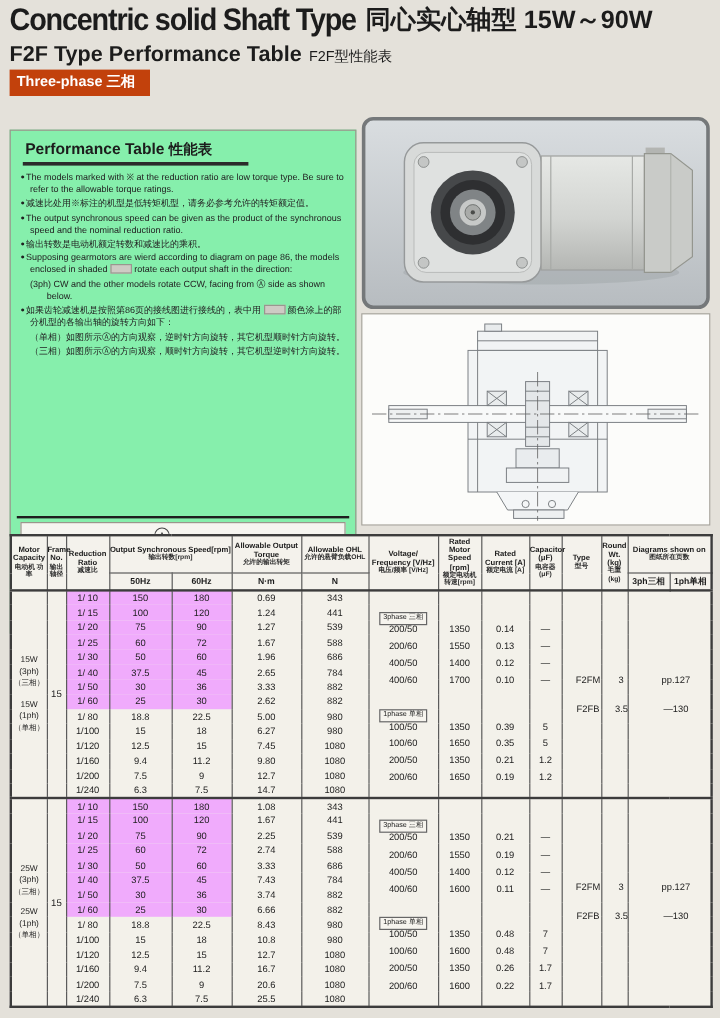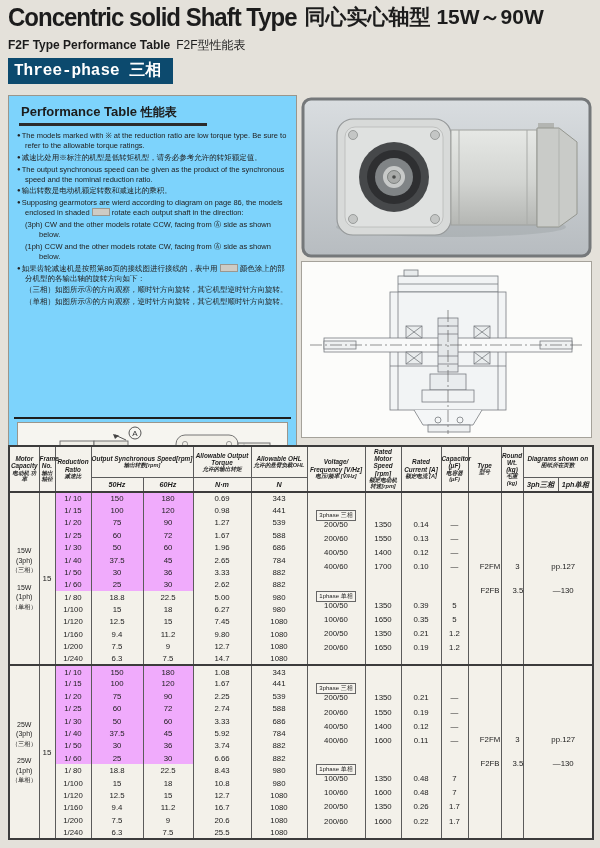--- a/index.html
+++ b/index.html
@@ -1,40 +1,40 @@
 <!DOCTYPE html>
 <html><head>
 <meta charset="utf-8">
 <style>
   html,body{margin:0;padding:0;}
   body{width:600px;height:848px;background:#e4e1da;font-family:"Liberation Sans",sans-serif;position:relative;overflow:hidden;color:#1c1c1c;}
   .titlebar{position:absolute;left:8px;top:2px;white-space:nowrap;}
   .t-en{font-size:24px;font-weight:bold;letter-spacing:-1px;display:inline-block;transform:scaleY(1.08);transform-origin:left top;}
   .t-cn{font-size:21px;font-weight:bold;margin-left:8px;}
   .subtitle{position:absolute;left:8px;top:35px;}
-  .s-en{font-size:12px;font-weight:bold;}
+  .s-en{font-size:18px;font-weight:bold;}
   .s-cn{font-size:12px;margin-left:6px;margin-top:17px;}
-  .badge{position:absolute;left:8px;top:58px;background:#0c4a6e;color:#fff;font-size:16px;font-weight:bold;padding:2px 12px 3px 6px;font-family:Liberation Mono, monospace;}
+  .badge{position:absolute;left:8px;top:58px;background:#c2410c;color:#fff;font-size:12px;font-weight:bold;padding:2px 12px 3px 6px;}
   
-  .panel{position:absolute;left:8px;top:95px;width:289px;height:420px;border:1px solid #9a968c;background:#7dd3fc;box-sizing:border-box;padding:6px 8px;}
+  .panel{position:absolute;left:8px;top:108px;width:289px;height:420px;border:1px solid #9a968c;background:#86efac;box-sizing:border-box;padding:6px 8px;}
   .pheading{font-size:13px;font-weight:bold;border-bottom:3px solid #2b2b2b;display:inline-block;padding:1px 30px 2px 2px;margin-left:2px;}
   .ph-cn{font-size:12px;}
   .notes{margin-top:5px;font-size:7.5px;line-height:1.32;color:#222;}
   .note{margin:2px 0;padding-left:8px;text-indent:-8px;}
   .note.sub{padding-left:22px;text-indent:-14px;margin-top:2px;}
   .bl{font-size:6px;margin-right:1px;vertical-align:1px;}
   .swatch{display:inline-block;width:16px;height:6px;background:#cecbc4;border:1px solid #9a978f;vertical-align:-1px;}
   .rule{position:absolute;left:5px;right:5px;bottom:95px;height:2.5px;background:#1e1e1e;}
   .diagbox{position:absolute;left:8px;right:8px;bottom:8px;height:82px;background:#f6f5f0;border:1px solid #9a968c;}
   
   .photo{position:absolute;left:301px;top:97px;width:291px;height:161px;}
   .drawing{position:absolute;left:301px;top:261px;width:291px;height:177px;background:#fcfcfa;border:1px solid #a5a29a;box-sizing:border-box;}
   
   #ptable{position:absolute;left:8px;top:445px;width:584px;border-collapse:collapse;table-layout:fixed;border:2px solid #3c3c3c;background:#f3f1ea;}
-  #ptable th{border:1px solid #5b5b5b;background:#f4f2ec;padding:1px 0;vertical-align:middle;font-style:italic;}
+  #ptable th{border:1px solid #5b5b5b;background:#f4f2ec;padding:1px 0;vertical-align:middle;}
   #ptable thead tr:first-child{height:30px;}
   #ptable thead tr:last-child{height:13px;}
   #ptable tbody{border-top:2px solid #3c3c3c;}
   #ptable tbody tr{height:12.4px;}
   #ptable td{border-left:1px solid #5b5b5b;border-right:1px solid #5b5b5b;padding:0;text-align:center;vertical-align:middle;}
   .hen{font-size:6.4px;font-weight:bold;line-height:1.12;}
   .hcn{font-size:5.6px;line-height:1.18;color:#2a2a2a;}
   .hsub{font-size:7.2px;font-weight:bold;}
   .rc{font-size:7.8px;}
   .num{font-size:7.8px;}
@@ -68,24 +68,23 @@
     <span>Performance Table</span>
     <span class="ph-cn">性能表</span>
   </div>
   <div class="notes">
       <div class="note bullet"><span class="bl">●</span>The models marked with ※ at the reduction ratio are low torque type.  Be sure to refer to the allowable torque ratings.</div>
       <div class="note bullet"><span class="bl">●</span>减速比处用※标注的机型是低转矩机型，请务必参考允许的转矩额定值。</div>
       <div class="note bullet"><span class="bl">●</span>The output synchronous speed can be given as the product of the synchronous speed and the nominal reduction ratio.</div>
       <div class="note bullet"><span class="bl">●</span>输出转数是电动机额定转数和减速比的乘积。</div>
       <div class="note bullet"><span class="bl">●</span>Supposing gearmotors are wierd according to diagram on page 86, the models enclosed in shaded <span class="swatch"></span> rotate each output shaft in the direction:</div>
       <div class="note sub">(3ph) CW and the other models rotate CCW, facing from Ⓐ side as shown below.</div>
-      <div class="note sub">(1ph) CCW and the other models rotate CW, facing from Ⓐ side as shown below.</div>
       <div class="note bullet"><span class="bl">●</span>如果齿轮减速机是按照第86页的接线图进行接线的，表中用 <span class="swatch"></span> 颜色涂上的部分机型的各输出轴的旋转方向如下：</div>
+      <div class="note sub">（单相）如图所示Ⓐ的方向观察，逆时针方向旋转，其它机型顺时针方向旋转。</div>
       <div class="note sub">（三相）如图所示Ⓐ的方向观察，顺时针方向旋转，其它机型逆时针方向旋转。</div>
-      <div class="note sub">（单相）如图所示Ⓐ的方向观察，逆时针方向旋转，其它机型顺时针方向旋转。</div>
     </div>
   <div class="rule"></div>
   <div class="diagbox">
     <svg width="287" height="80" viewBox="0 0 287 80">
 
       <rect x="12" y="37" width="30" height="8" fill="#edebe4" stroke="#777" stroke-width="0.8"></rect>
       <rect x="110" y="37" width="30" height="8" fill="#edebe4" stroke="#777" stroke-width="0.8"></rect>
       <rect x="42" y="18" width="34" height="46" fill="#f1efe8" stroke="#666" stroke-width="0.9"></rect>
       <rect x="76" y="18" width="34" height="46" fill="#e9e7e0" stroke="#666" stroke-width="0.9"></rect>
       <rect x="48" y="28" width="22" height="26" fill="none" stroke="#999" stroke-width="0.6"></rect>
@@ -363,21 +362,21 @@
         </td>
         <td rowspan="14" colspan="2">
           <div class="tline">pp.127</div>
           <div class="tline">—130</div>
         </td>
       </tr>
       <tr>
         <td class="rc shaded">1/ 15</td>
         <td class="num shaded">100</td>
         <td class="num shaded">120</td>
-        <td class="num">0.98</td>
+        <td class="num">1.24</td>
         <td class="num">441</td>
       </tr>
       <tr>
         <td class="rc shaded">1/ 20</td>
         <td class="num shaded">75</td>
         <td class="num shaded">90</td>
         <td class="num">1.27</td>
         <td class="num">539</td>
       </tr>
       <tr>
@@ -576,21 +575,21 @@
         <td class="rc shaded">1/ 30</td>
         <td class="num shaded">50</td>
         <td class="num shaded">60</td>
         <td class="num">3.33</td>
         <td class="num">686</td>
       </tr>
       <tr>
         <td class="rc shaded">1/ 40</td>
         <td class="num shaded">37.5</td>
         <td class="num shaded">45</td>
-        <td class="num">5.92</td>
+        <td class="num">7.43</td>
         <td class="num">784</td>
       </tr>
       <tr>
         <td class="rc shaded">1/ 50</td>
         <td class="num shaded">30</td>
         <td class="num shaded">36</td>
         <td class="num">3.74</td>
         <td class="num">882</td>
       </tr>
       <tr>

